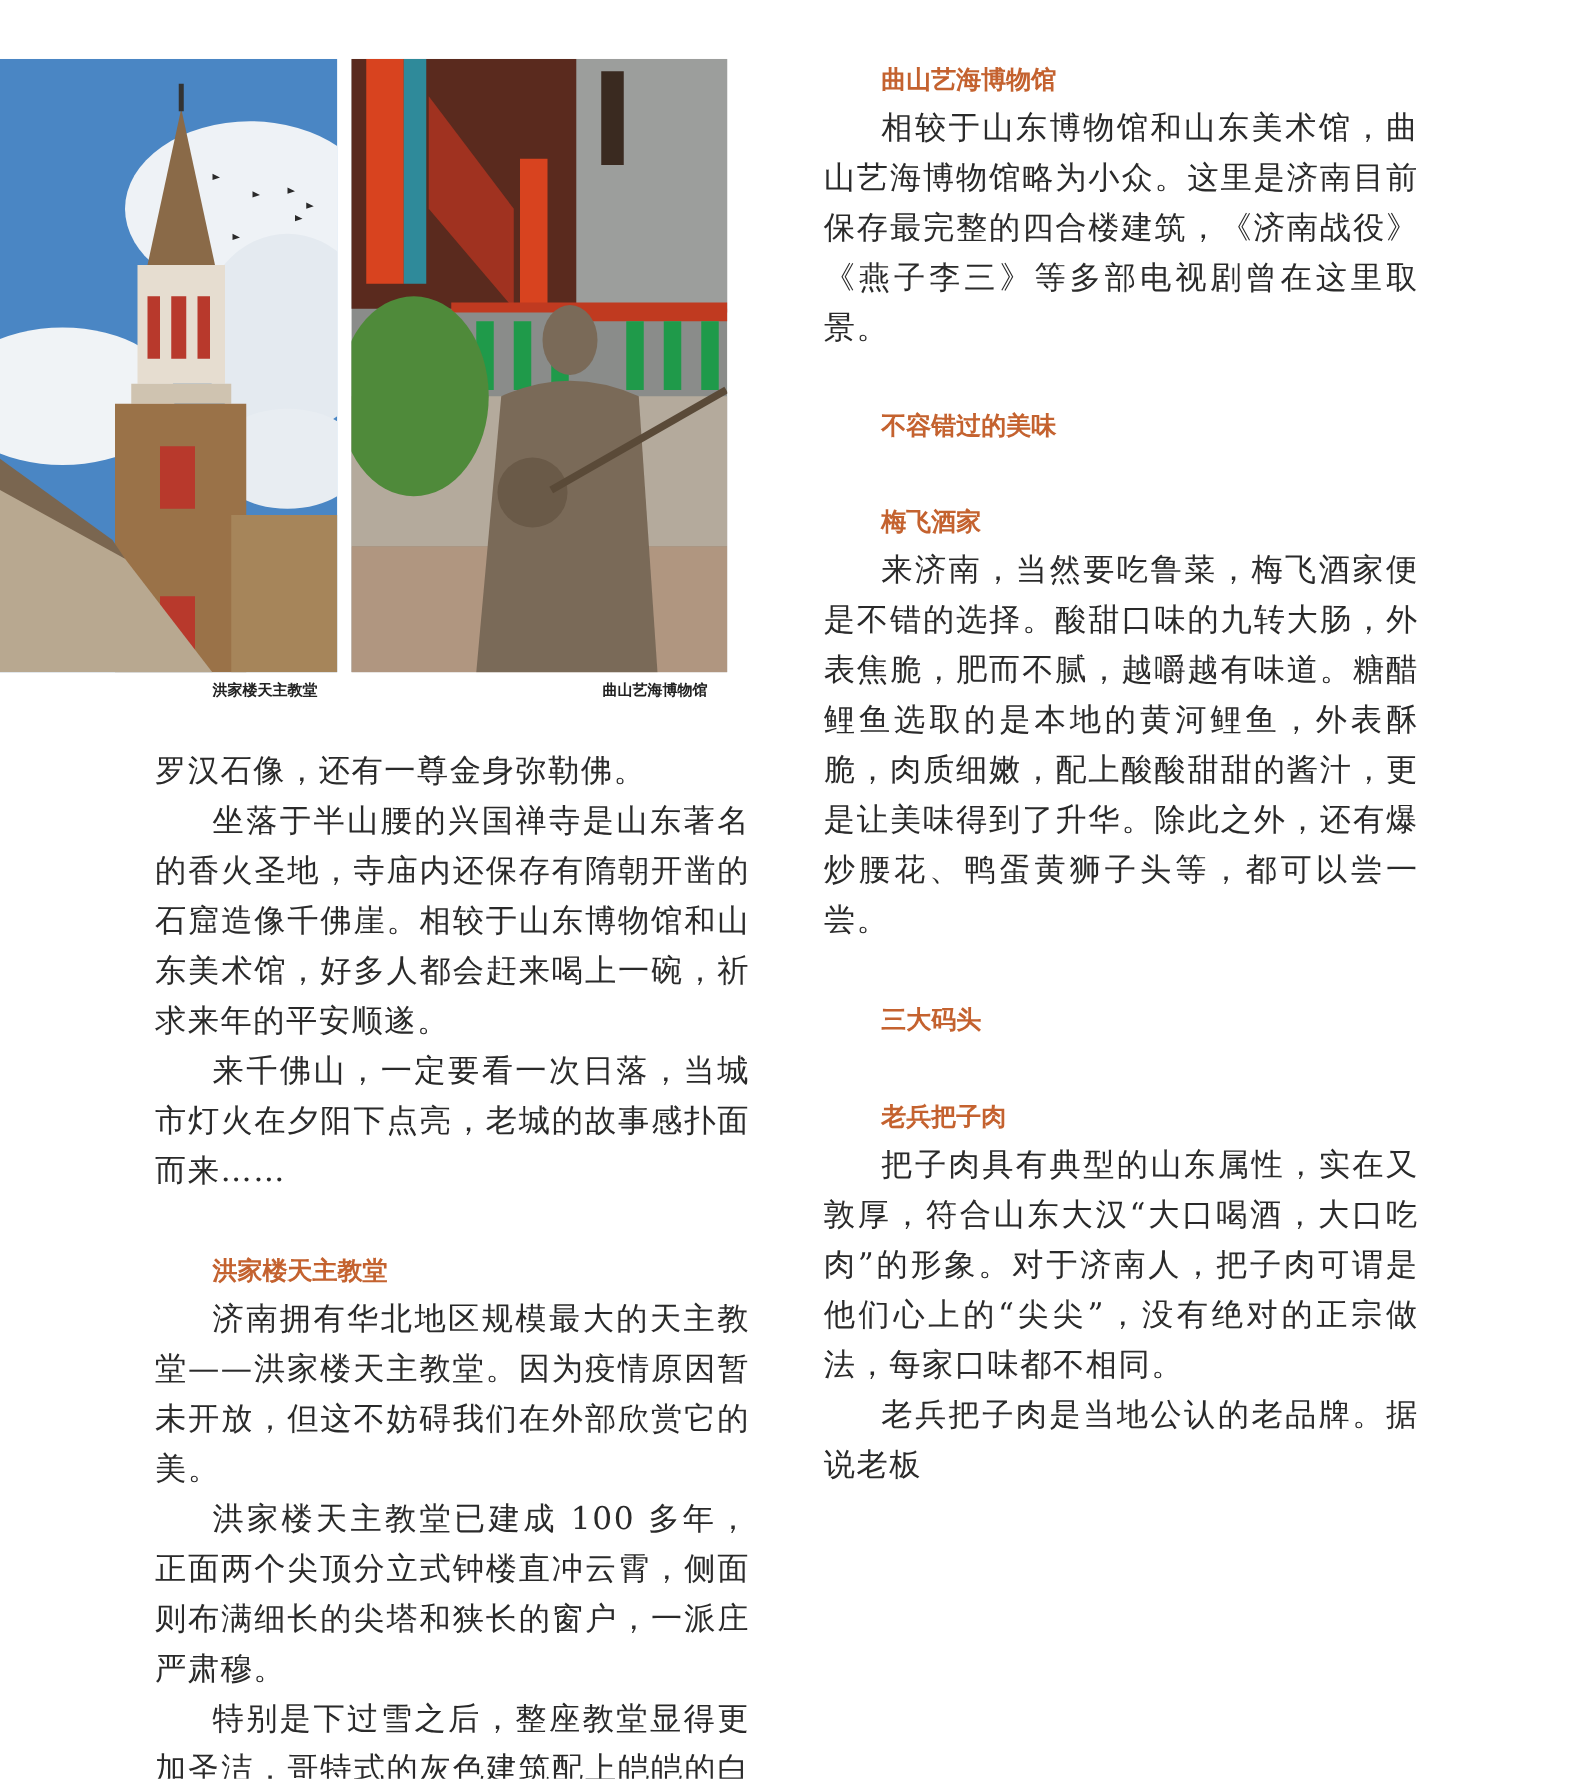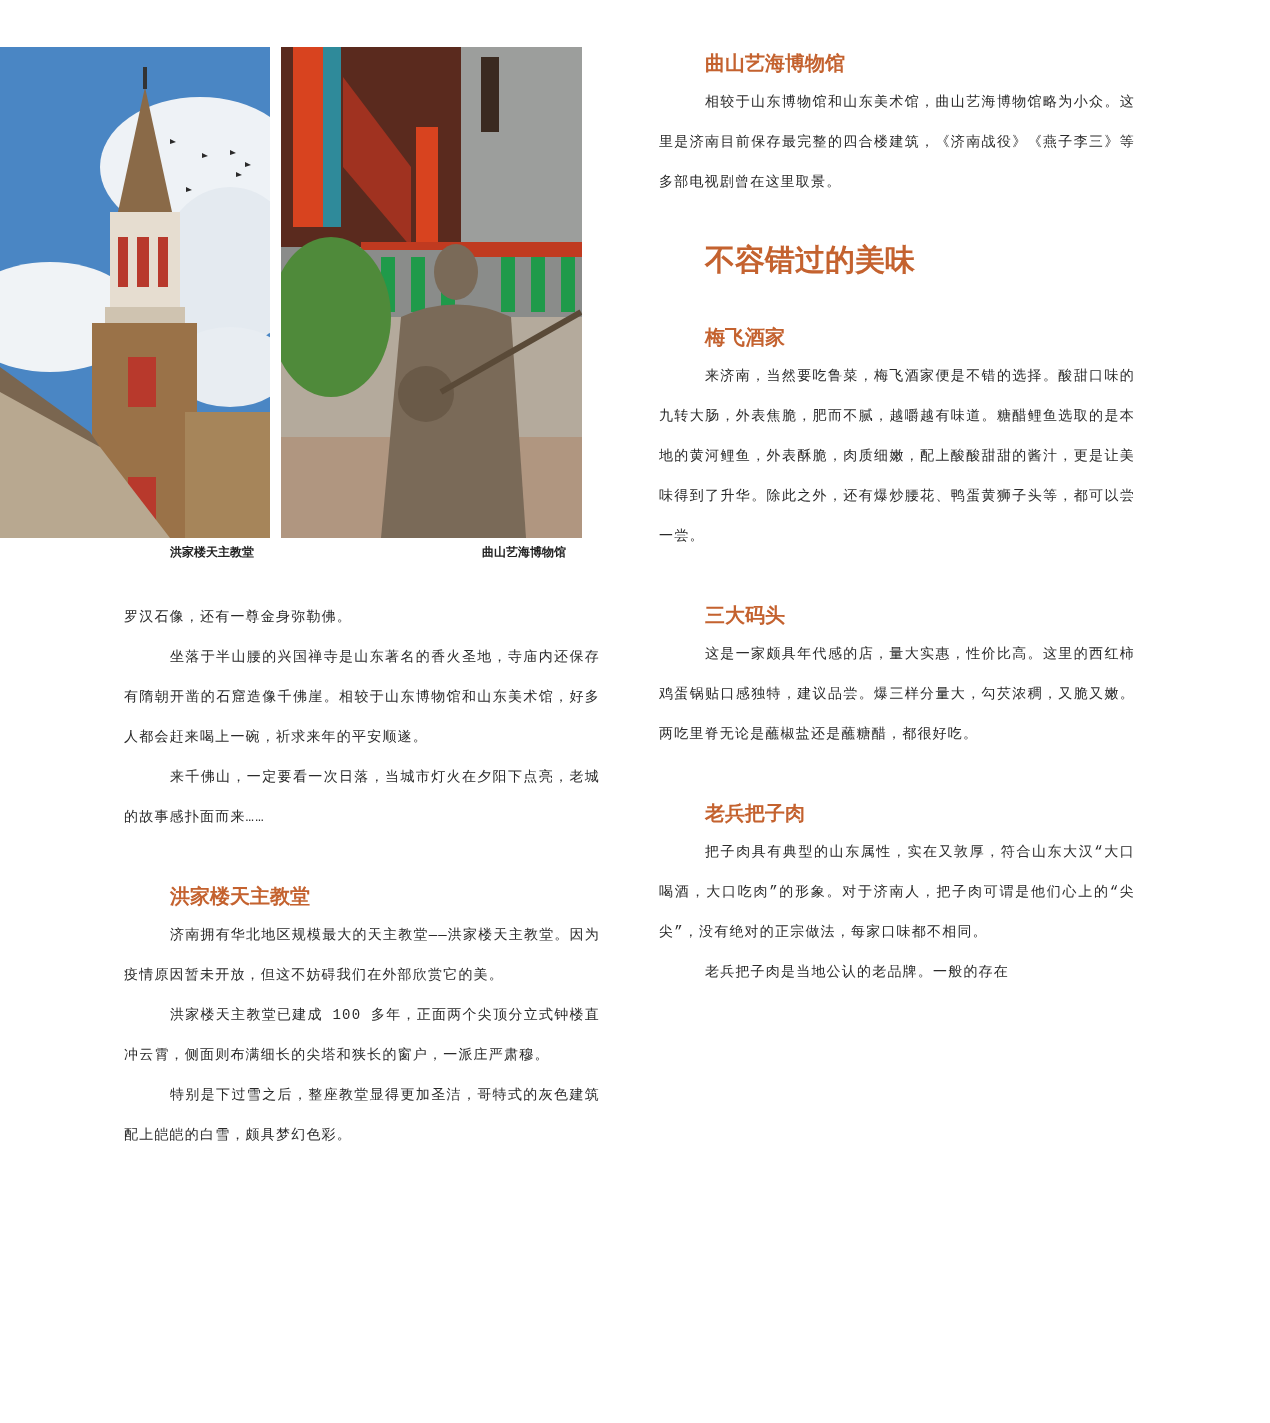--- a/index.html
+++ b/index.html
@@ -11,26 +11,26 @@
   #photo-museum { left: 281px; width: 301px; }
   .caption { position: absolute; top: 544px; font-family: "DejaVu Sans", "Liberation Sans", sans-serif;
              font-size: 12px; font-weight: bold; color: #222; }
   #cap-church { left: 170px; }
   #cap-museum { left: 482px; }
 
   .col { position: absolute; width: 476px; }
   #col-left { left: 124px; top: 597px; }
   #col-right { left: 659px; top: 44px; }
 
-  .p { font-size: 14px; line-height: 40px; letter-spacing: 1.2px; margin: 0; text-align: justify; font-family: Liberation Mono, monospace; }
+  .p { font-size: 25px; line-height: 40px; letter-spacing: 1.2px; margin: 0; text-align: justify; }
   .p.indent { text-indent: 46px; }
   .sub { font-family: "DejaVu Sans", "Liberation Sans", sans-serif; color: #c4622f;
          font-size: 20px; line-height: 38px; margin: 0; padding-left: 46px; }
   .section { font-family: "DejaVu Sans", "Liberation Sans", sans-serif; color: #c4622f;
-             font-size: 30px; line-height: 40px; margin: 0; padding-left: 46px; }
+             font-size: 20px; line-height: 40px; margin: 0; padding-left: 46px; }
   .gap-lg { height: 40px; }
   .gap-md { height: 38px; }
 </style>
 </head>
 <body>
 
 <div class="photo" id="photo-church">
   <svg viewBox="0 0 270 491" preserveAspectRatio="none">
     <rect width="270" height="491" fill="#4a86c4"></rect>
     <ellipse cx="200" cy="120" rx="100" ry="70" fill="#eef2f6"></ellipse>
@@ -109,19 +109,18 @@
   <p class="p indent">相较于山东博物馆和山东美术馆，曲山艺海博物馆略为小众。这里是济南目前保存最完整的四合楼建筑，《济南战役》《燕子李三》等多部电视剧曾在这里取景。</p>
   <div class="gap-md"></div>
   <h2 class="section">不容错过的美味</h2>
   <div class="gap-md"></div>
 
   <h3 class="sub">梅飞酒家</h3>
   <p class="p indent">来济南，当然要吃鲁菜，梅飞酒家便是不错的选择。酸甜口味的九转大肠，外表焦脆，肥而不腻，越嚼越有味道。糖醋鲤鱼选取的是本地的黄河鲤鱼，外表酥脆，肉质细嫩，配上酸酸甜甜的酱汁，更是让美味得到了升华。除此之外，还有爆炒腰花、鸭蛋黄狮子头等，都可以尝一尝。</p>
   <div class="gap-lg"></div>
 
   <h3 class="sub">三大码头</h3>
-  <p class="p indent">这是一家颇具年代感的店，量大实惠，性价比高。这里的西红柿鸡蛋锅贴口感独特，建议品尝。爆三样分量大，勾芡浓稠，又脆又嫩。两吃里脊无论是蘸椒盐还是蘸糖醋，都很好吃。</p>
   <div class="gap-lg"></div>
 
   <h3 class="sub">老兵把子肉</h3>
   <p class="p indent">把子肉具有典型的山东属性，实在又敦厚，符合山东大汉“大口喝酒，大口吃肉”的形象。对于济南人，把子肉可谓是他们心上的“尖尖”，没有绝对的正宗做法，每家口味都不相同。</p>
-  <p class="p indent">老兵把子肉是当地公认的老品牌。一般的存在</p>
+  <p class="p indent">老兵把子肉是当地公认的老品牌。据说老板</p>
 </div>
 
 </body></html>

